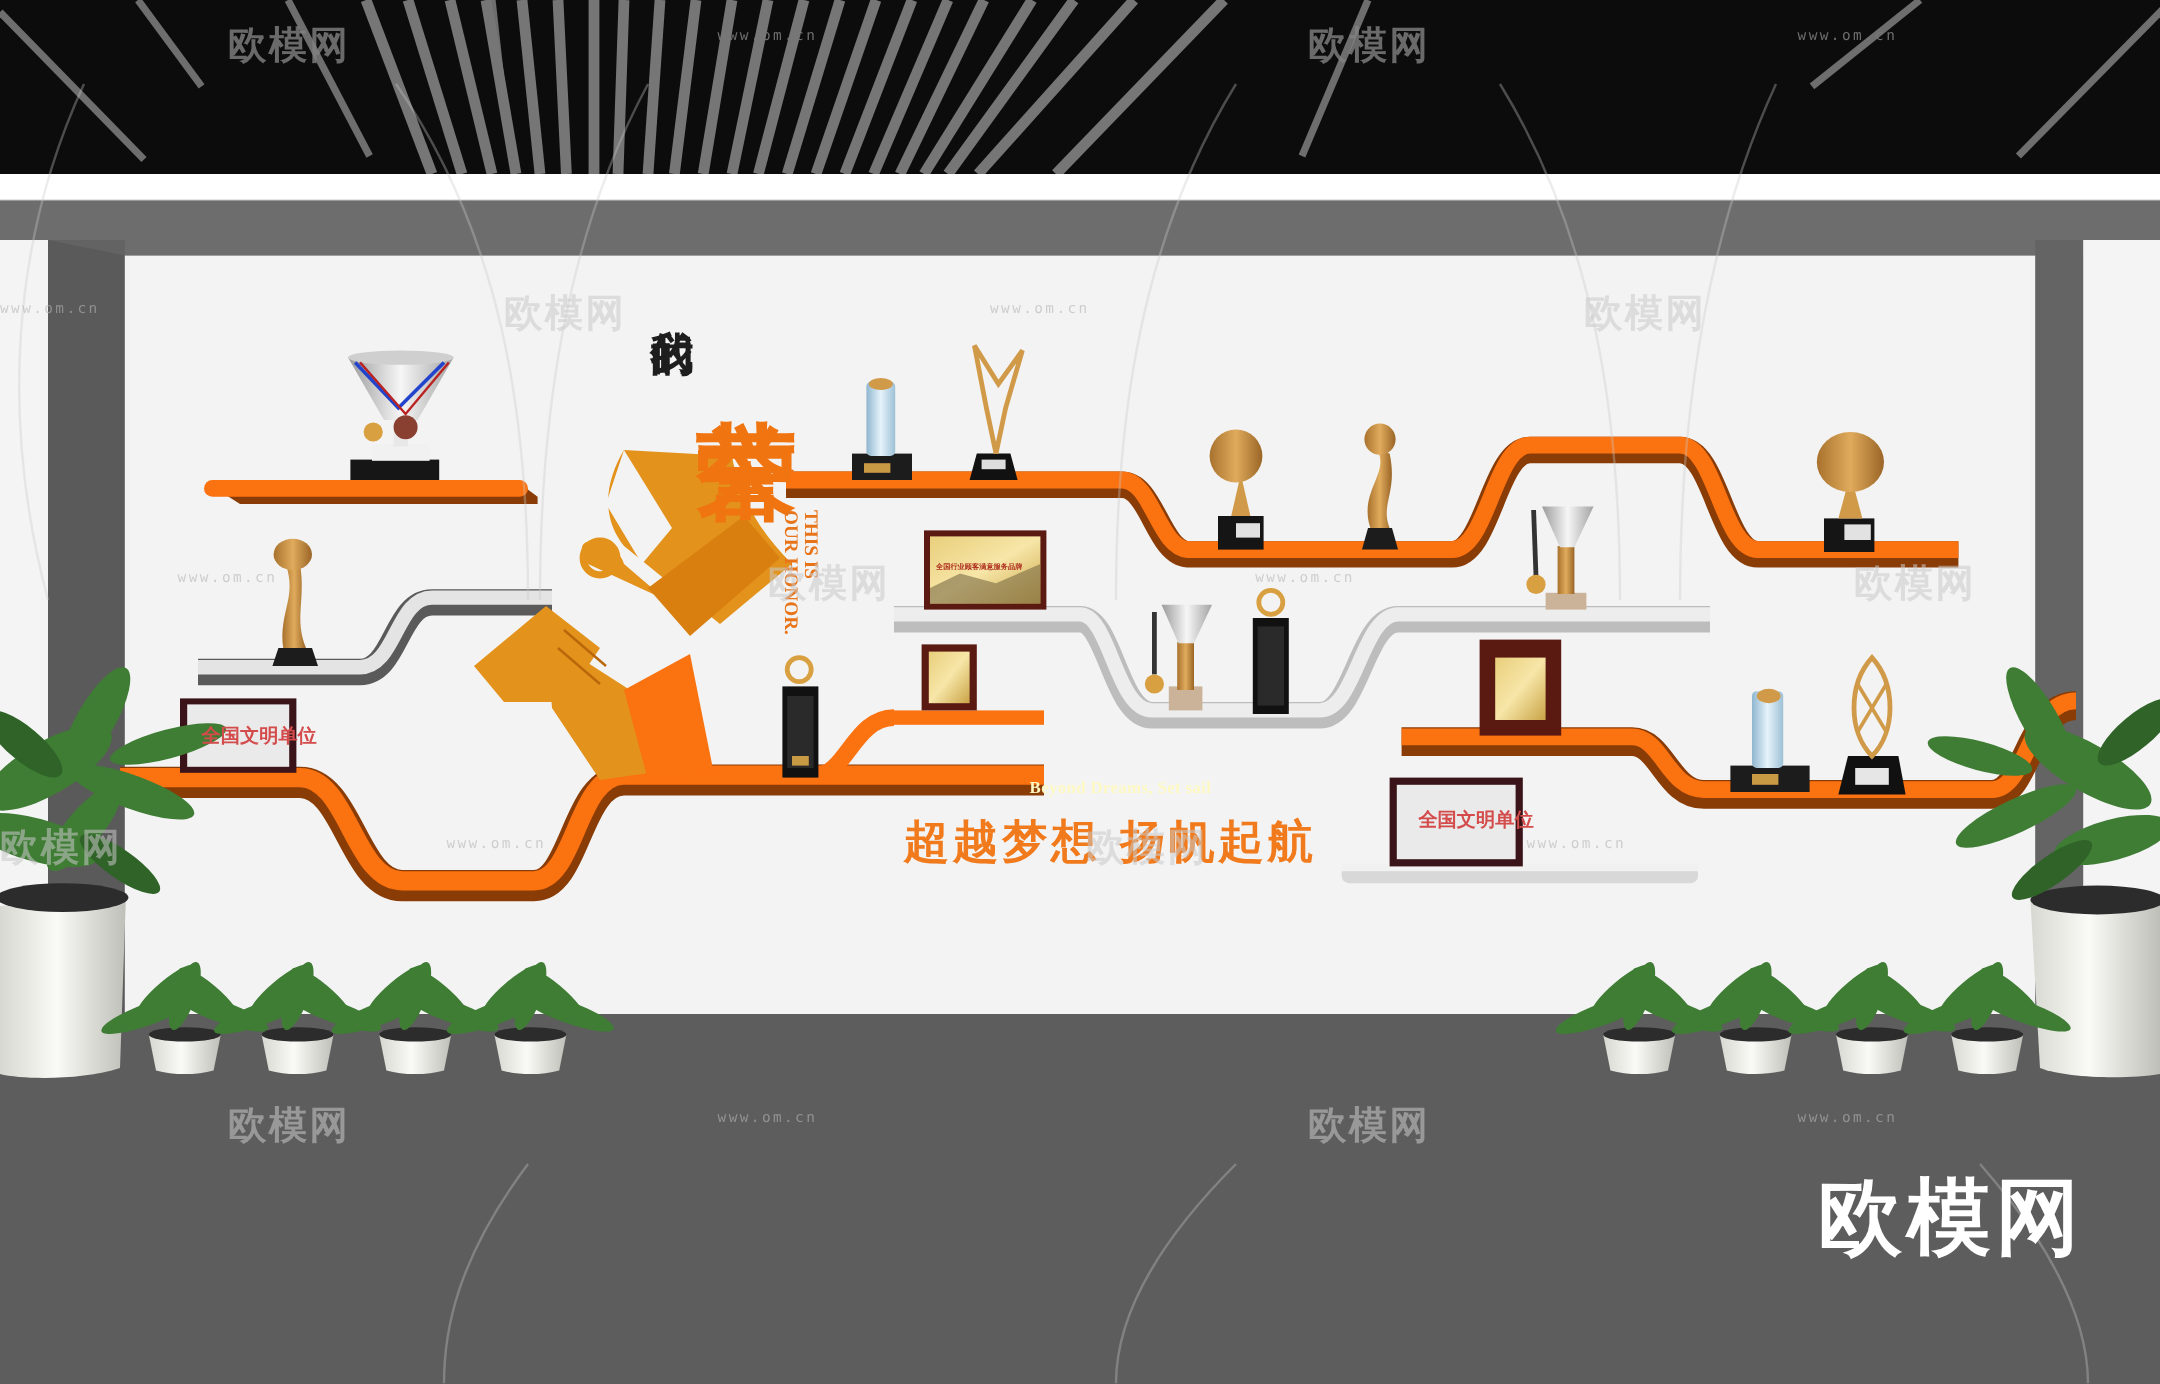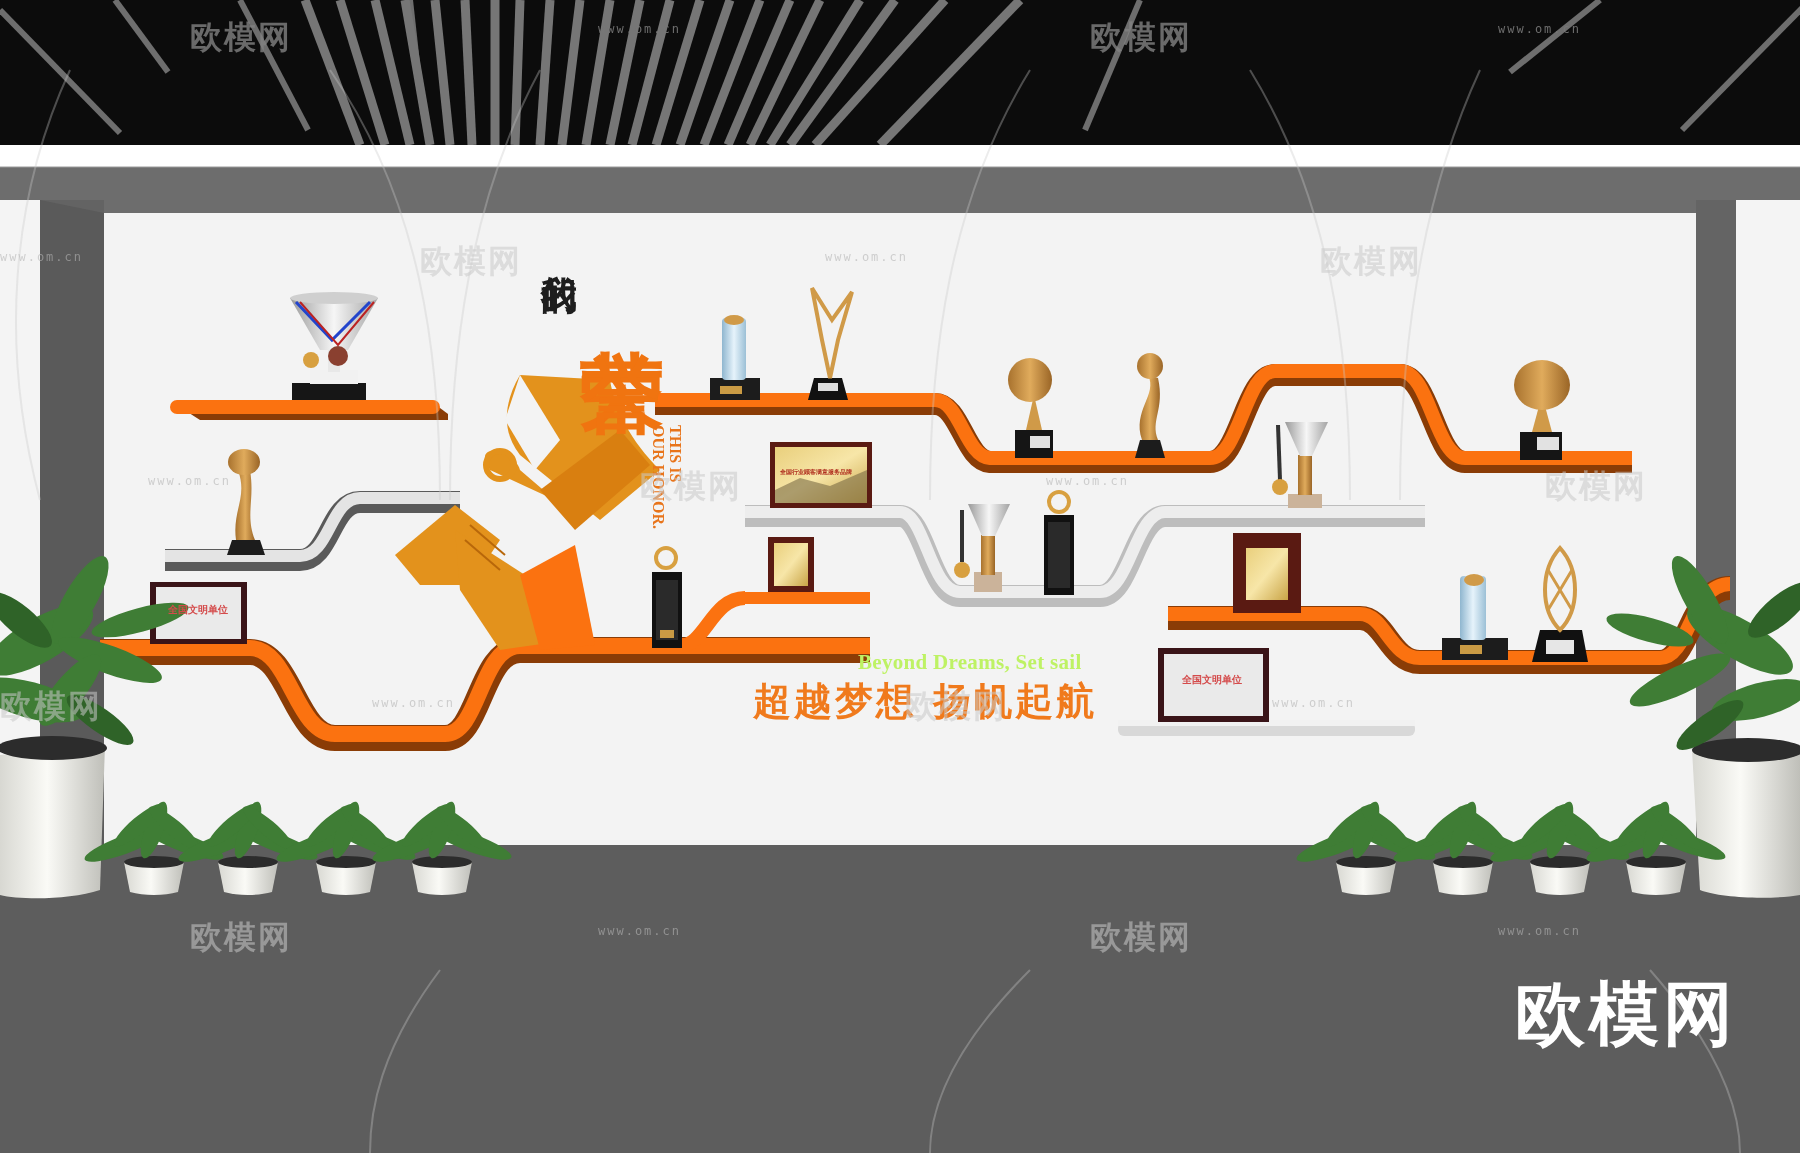--- a/index.html
+++ b/index.html
@@ -2,27 +2,27 @@
 <html><head>
 <meta charset="utf-8">
 <style>
   html, body { margin:0; padding:0; background:#5d5d5d; }
   #scene { position:relative; width:1800px; height:1153px; overflow:hidden; font-family:"DejaVu Sans", sans-serif; }
   svg { position:absolute; left:0; top:0; }
   .overlay { position:absolute; }
   .title-small { font-family:"DejaVu Serif", serif; font-weight:bold; color:#1e1e1e; font-size:36px; line-height:38px; writing-mode:vertical-rl; letter-spacing:2px; }
   .title-big { font-family:"DejaVu Serif", serif; font-weight:bold; color:#f07410; font-size:84px; line-height:86px; writing-mode:vertical-rl; }
   .title-en { font-family:"Liberation Serif", serif; font-weight:bold; color:#e8741a; font-size:16px; line-height:17px; writing-mode:vertical-rl; white-space:pre; }
-  .slogan-en { font-family:"Liberation Serif", serif; font-weight:bold; color:#bef264; font-size:21px; letter-spacing:0.3px; }
+  .slogan-en { font-family:"Liberation Serif", serif; font-weight:bold; color:#fef9c3; font-size:14px; letter-spacing:0.3px; }
   .slogan-cn { font-family:"DejaVu Sans", sans-serif; font-weight:bold; color:#f07a1c; font-size:38px; letter-spacing:3px; }
   .wm { font-family:"DejaVu Sans", sans-serif; color:rgba(200,200,200,0.55); font-size:32px; font-weight:bold; letter-spacing:2px; }
   .wm-dark { color:rgba(130,130,130,0.8); }
   .wm-url { font-family:"DejaVu Sans Mono", monospace; color:rgba(180,180,180,0.6); font-size:12px; letter-spacing:2px; }
   .logo-big { font-family:"DejaVu Sans", sans-serif; color:#ffffff; font-size:70px; font-weight:bold; letter-spacing:4px; }
-  .cert-text { font-family:"DejaVu Serif", serif; color:#d44b4b; font-size:10px; font-weight:bold; }
+  .cert-text { font-family:"DejaVu Serif", serif; color:#d44b4b; font-size:16px; font-weight:bold; }
 </style>
 </head>
 <body>
 
 <div id="scene">
 <svg width="1800" height="1153" viewBox="0 0 1800 1153">
   <defs>
     <linearGradient id="gGold" x1="0" x2="1">
       <stop offset="0" stop-color="#a8722e"></stop>
           <stop offset="0.5" stop-color="#e0ab5c"></stop>

